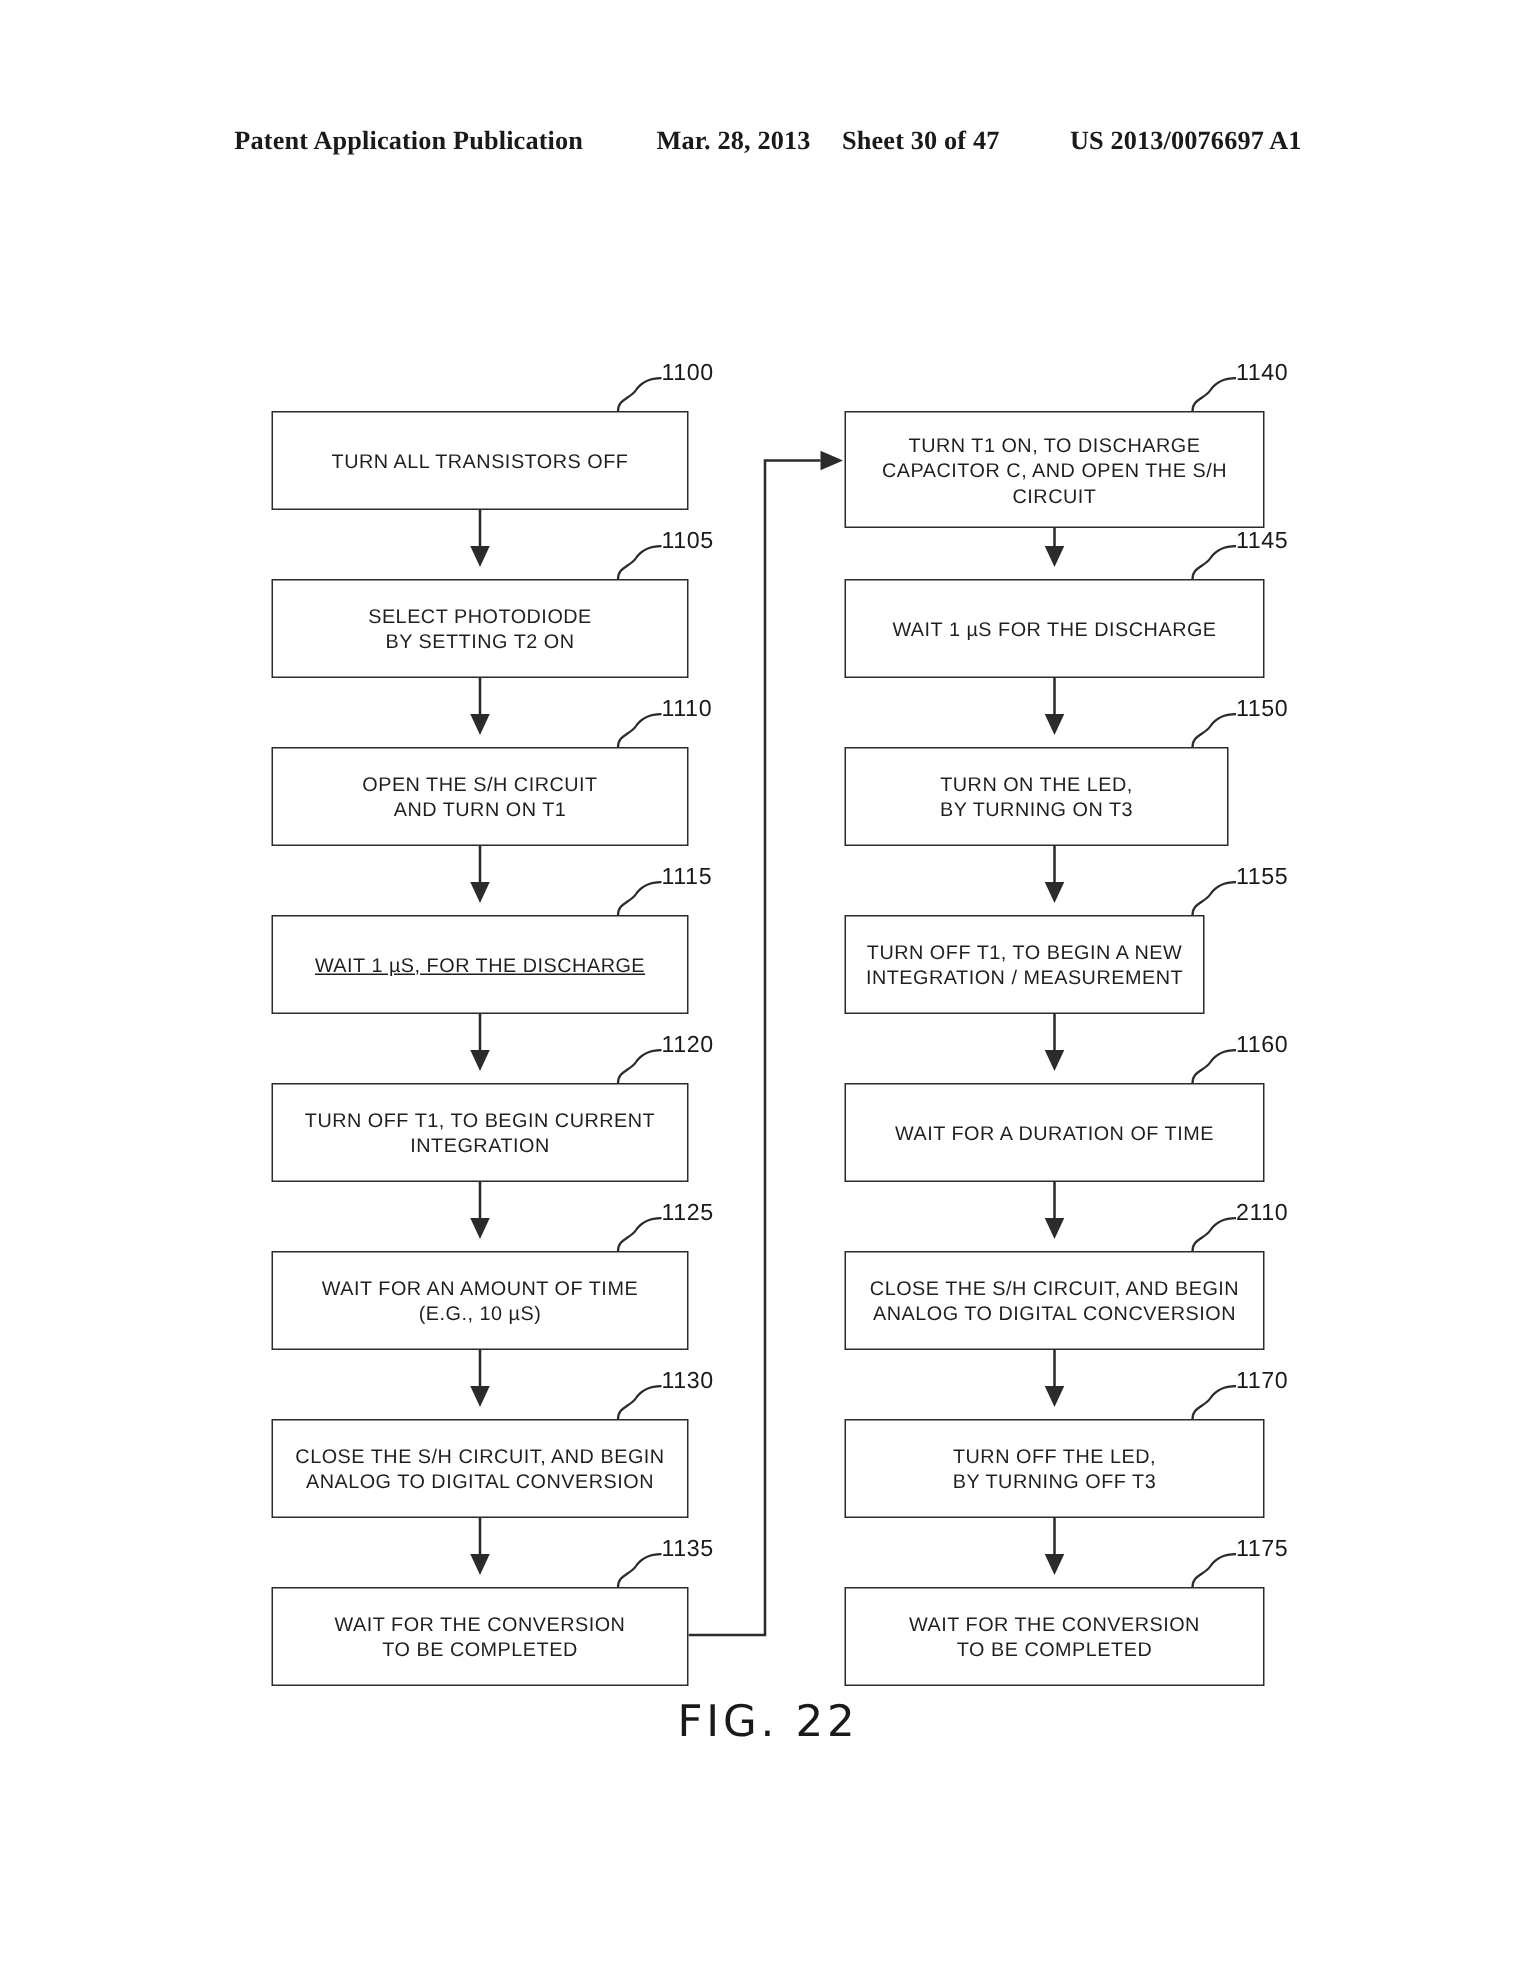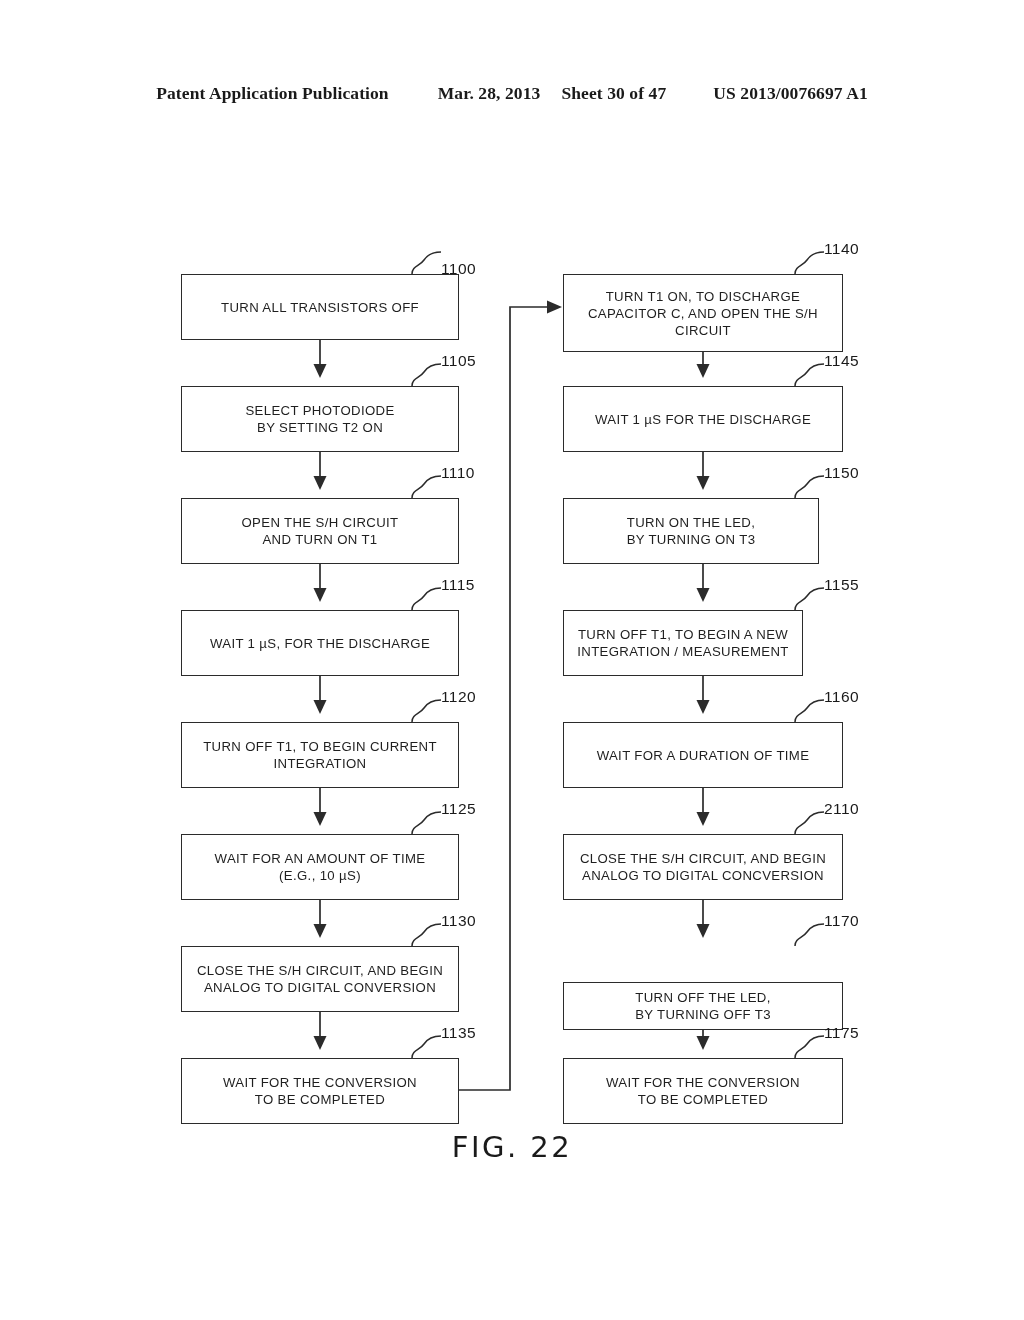--- a/index.html
+++ b/index.html
@@ -179,35 +179,35 @@
       <path class="leader" d="M795,722 C795,714 803,714 807,708 C811,702 817,700 824,700"></path>
       <path class="leader" d="M795,834 C795,826 803,826 807,820 C811,814 817,812 824,812"></path>
       <path class="leader" d="M795,946 C795,938 803,938 807,932 C811,926 817,924 824,924"></path>
       <path class="leader" d="M795,1058 C795,1050 803,1050 807,1044 C811,1038 817,1036 824,1036"></path>
     </g>
   </svg>
 
   <div class="fbox" style="left:181px; top:274px; width:278px; height:66px;">
     <span class="btext">TURN ALL TRANSISTORS OFF</span>
   </div>
-  <div class="refnum" style="left:441px; top:240px;margin-top:20px;">1100</div>
+  <div class="refnum" style="left:441px; top:240px;">1100</div>
 
   <div class="fbox" style="left:181px; top:386px; width:278px; height:66px;">
     <span class="btext">SELECT PHOTODIODE
 BY SETTING T2 ON</span>
   </div>
   <div class="refnum" style="left:441px; top:352px;">1105</div>
 
   <div class="fbox" style="left:181px; top:498px; width:278px; height:66px;">
     <span class="btext">OPEN THE S/H CIRCUIT
 AND TURN ON T1</span>
   </div>
   <div class="refnum" style="left:441px; top:464px;">1110</div>
 
-  <div class="fbox" style="left:181px; top:610px; width:278px; height:66px;">
+  <div class="fbox" style="left:181px; top:610px; width:278px; height:66px;text-decoration:underline;">
     <span class="btext">WAIT 1 µS, FOR THE DISCHARGE</span>
   </div>
   <div class="refnum" style="left:441px; top:576px;">1115</div>
 
   <div class="fbox" style="left:181px; top:722px; width:278px; height:66px;">
     <span class="btext">TURN OFF T1, TO BEGIN CURRENT
 INTEGRATION</span>
   </div>
   <div class="refnum" style="left:441px; top:688px;">1120</div>
 
@@ -257,21 +257,21 @@
     <span class="btext">WAIT FOR A DURATION OF TIME</span>
   </div>
   <div class="refnum" style="left:824px; top:688px;">1160</div>
 
   <div class="fbox" style="left:563px; top:834px; width:280px; height:66px;">
     <span class="btext">CLOSE THE S/H CIRCUIT, AND BEGIN
 ANALOG TO DIGITAL CONCVERSION</span>
   </div>
   <div class="refnum" style="left:824px; top:800px;">2110</div>
 
-  <div class="fbox" style="left:563px; top:946px; width:280px; height:48px;margin-top:36px;">
+  <div class="fbox" style="left:563px; top:946px; width:280px; height:66px;">
     <span class="btext">TURN OFF THE LED,
 BY TURNING OFF T3</span>
   </div>
   <div class="refnum" style="left:824px; top:912px;">1170</div>
 
   <div class="fbox" style="left:563px; top:1058px; width:280px; height:66px;">
     <span class="btext">WAIT FOR THE CONVERSION
 TO BE COMPLETED</span>
   </div>
   <div class="refnum" style="left:824px; top:1024px;">1175</div>

